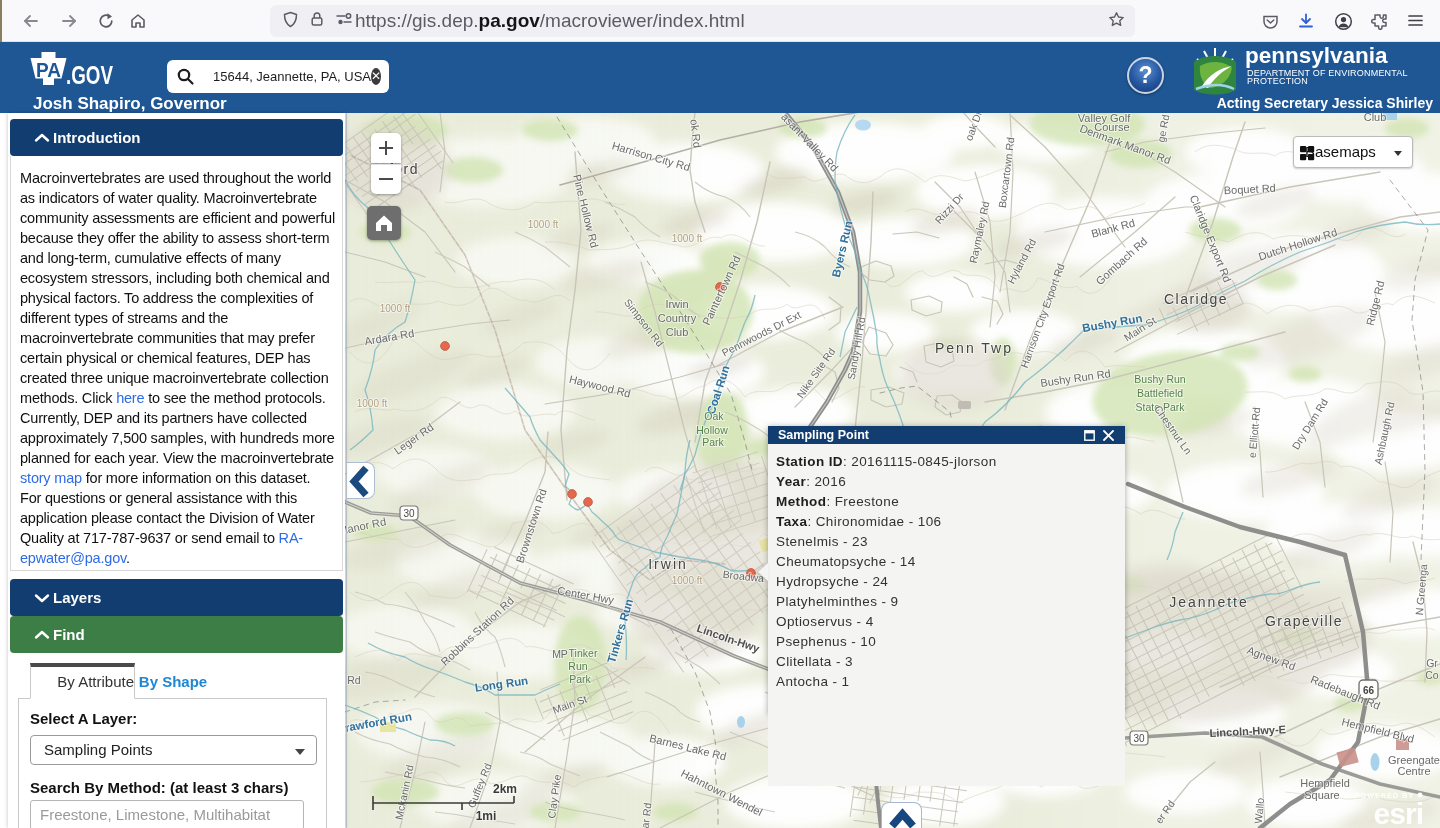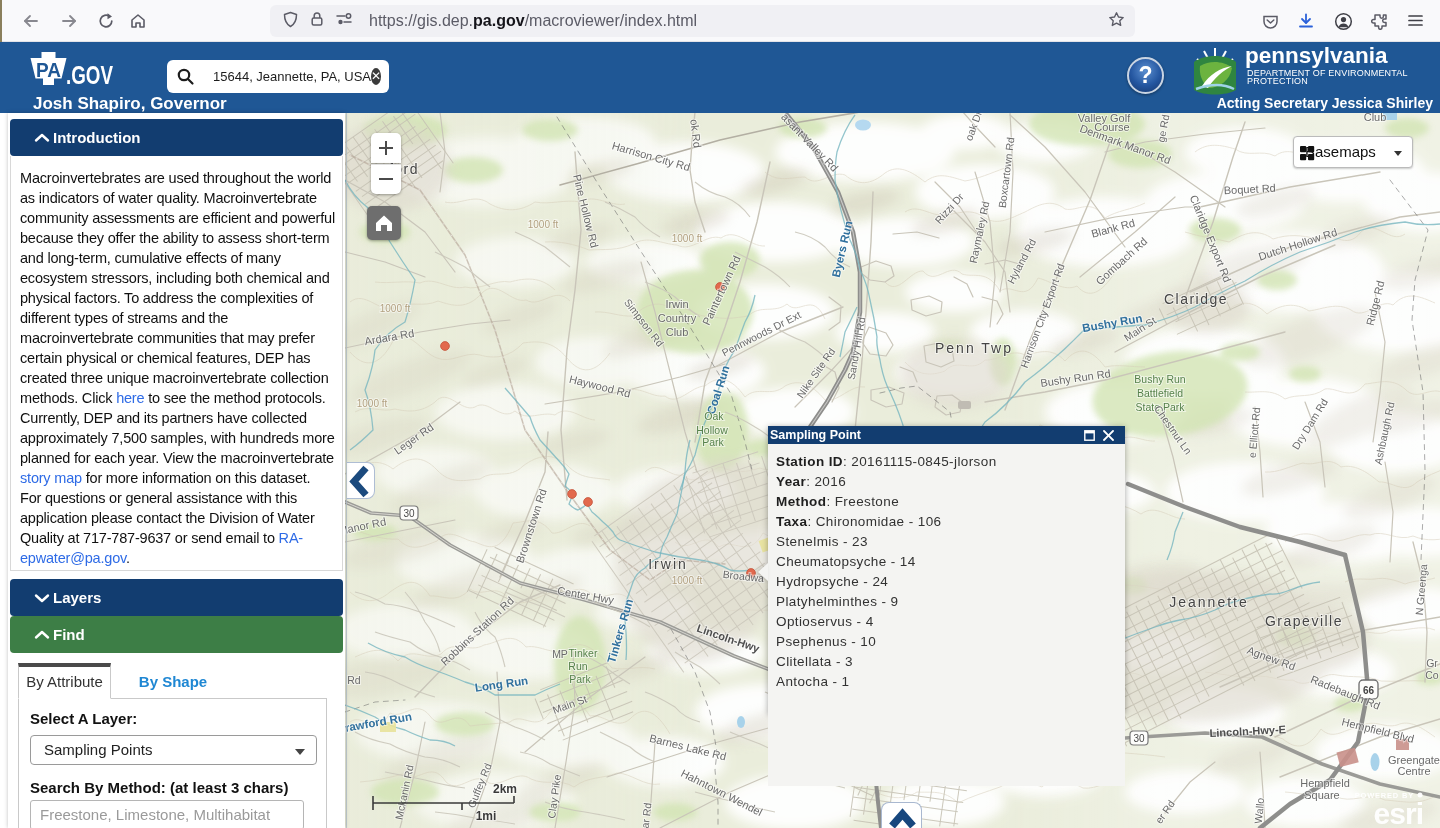--- a/index.html
+++ b/index.html
@@ -1,20 +1,20 @@
 <!DOCTYPE html>
 <html><head><meta charset="utf-8"><style>
 *{margin:0;padding:0;box-sizing:border-box}
 html,body{width:1440px;height:828px;overflow:hidden;font-family:"Liberation Sans",sans-serif;background:#fff}
 #stage{position:relative;width:1440px;height:828px}
 
 #chrome{position:absolute;left:0;top:0;width:1440px;height:42px;background:#f9f9fb;border-bottom:1px solid #e3e3e8}
 #chrome .ic{position:absolute;top:12px}
 #urlbar{position:absolute;left:270px;top:5px;width:865px;height:32px;background:#f0f0f4;border-radius:6px;display:flex;align-items:center}
-#urltext{font-size:16px;color:#5b5b66;margin-left:16px;white-space:nowrap}
+#urltext{font-size:19px;color:#5b5b66;margin-left:2px;white-space:nowrap}
 #urltext b{color:#15141a;font-weight:bold}
 
 #header{position:absolute;left:0;top:42px;width:1440px;height:71px;background:#1f5795}
 #palogo{position:absolute;left:30px;top:9px}
 #gov{position:absolute;left:33px;top:52px;color:#fff;font-weight:bold;font-size:17px}
 #hsearch{position:absolute;left:167px;top:18px;width:222px;height:33px;background:#fff;border-radius:6px;display:flex;align-items:center}
 #hsearch .txt{font-size:13px;color:#1d1d1d;margin-left:18px;white-space:nowrap}
 #hclear{margin-left:auto;margin-right:8px;width:17px;height:17px;border-radius:50%;background:#3a3a3a;color:#fff;font-size:12px;line-height:17px;text-align:center}
 #help{position:absolute;left:1127px;top:15px;width:37px;height:37px;border-radius:50%;background:radial-gradient(circle at 50% 35%,#5b8fd0 0%,#2456a0 55%,#16366b 100%);border:2.5px solid #c9d4e2;box-shadow:0 1px 3px rgba(0,0,0,.4);color:#fff;font-size:23px;font-weight:bold;text-align:center;line-height:33px}
 #deplogo{position:absolute;left:1190px;top:4px}
@@ -24,39 +24,39 @@
 
 #sidebar{position:absolute;left:8px;top:113px;width:337px;height:715px;background:#fff;box-shadow:0 0 4px rgba(0,0,0,.25)}
 .phead{position:relative;margin:6px 2px 0 2px;height:37px;border-radius:4px;color:#fff;font-size:15px;font-weight:bold;line-height:37px}
 .phead .chev{position:absolute;left:24px;top:13px;line-height:0}
 .phead .ptitle{margin-left:43px}
 .navy{background:#123d70}
 .green{background:#3d7e46}
 #intro{margin:0 2px;background:#fff;border:1px solid #d8d8d8;border-top:none;padding:12px 4px 2px 9px;font-size:14.5px;letter-spacing:-0.2px;line-height:20px;color:#101010;white-space:nowrap;overflow:hidden}
 #intro a{color:#2e6be6;text-decoration:none}
 .tabs{position:relative;margin:10px 0 0 10px;height:36px}
-.tab1{position:absolute;left:0;top:0;width:93px;height:36px;background:#fff;border:1px solid #c9c9c9;border-top:4px solid #4a4a4a;border-bottom:1px solid #fff;text-align:center;font-size:15px;color:#333;line-height:30px;z-index:2}
+.tab1{position:absolute;left:12px;top:0;width:105px;height:36px;background:#fff;border:1px solid #c9c9c9;border-top:4px solid #4a4a4a;border-bottom:1px solid #fff;text-align:right;font-size:15px;color:#333;line-height:30px;z-index:2}
 .tab2{position:absolute;left:105px;top:4px;width:100px;height:32px;text-align:center;font-size:15px;font-weight:bold;color:#1f87d3;line-height:30px}
 .findbox{margin:-1px 18px 0 10px;border:1px solid #c9c9c9;padding:11px 12px 12px 11px}
 .findbox label{font-size:15px;font-weight:bold;color:#111}
 .selwrap{margin:7px 0 14px 0;width:287px;height:30px;border:1px solid #9a9a9a;border-radius:4px;position:relative;font-size:15px;color:#222;line-height:28px;padding-left:13px;background:#fff}
 .selwrap .car{position:absolute;right:11px;top:13px;width:0;height:0;border-left:5px solid transparent;border-right:5px solid transparent;border-top:6px solid #444}
 .inp{margin-top:3px;width:274px;height:30px;border:1px solid #b5b5b5;border-radius:3px;font-size:15px;color:#9a9a9a;line-height:28px;padding-left:9px;background:#fff}
 
 #map{position:absolute;left:345px;top:112px;width:1095px;height:716px;background:#eaeddb;overflow:hidden}
 .mapbtn{position:absolute;background:#fff;border-radius:5px;box-shadow:0 1px 3px rgba(0,0,0,.35)}
 #zoomin{left:26px;top:21px;width:30px;height:30px;border-radius:5px 5px 0 0}
 #zoomout{left:26px;top:52px;width:30px;height:30px;border-radius:0 0 5px 5px;border-top:1px solid #e0e0e0}
 #homebtn{left:22px;top:94px;width:34px;height:34px;background:#6e6e6e}
 #collapse{position:absolute;left:2px;top:350px;width:28px;height:37px;background:#fff;border-radius:0 8px 8px 0;border:1px solid #aebdd4;border-left:none}
 #basemaps{position:absolute;left:948px;top:24px;width:120px;height:32px;background:#fff;border-radius:4px;border:1px solid #bbb;box-shadow:0 1px 2px rgba(0,0,0,.2);font-size:15px;color:#111;line-height:30px}
 #bottomtab{position:absolute;left:536px;top:690px;width:41px;height:26px;background:#fff;border-radius:8px 8px 0 0;border:1px solid #a9b8d0;border-bottom:none}
 
 #popup{position:absolute;left:423px;top:314px;width:357px;height:288px;box-shadow:0 1px 6px rgba(0,0,0,.35)}
-#ptitle{height:18px;background:#123d70;color:#fff;font-size:12.5px;font-weight:bold;line-height:18px;padding-left:2px}
+#ptitle{height:18px;background:#123d70;color:#fff;font-size:12.5px;font-weight:bold;line-height:18px;padding-left:10px}
 #pbody{height:342px;background:#f4f4f2;font-size:13.5px;color:#323232;padding:8px 0 0 8px;line-height:20px;letter-spacing:0.4px}
 #pbody b{color:#1e1e1e}
 #ptail{position:absolute;left:-10px;top:137px;width:0;height:0;border-top:9px solid transparent;border-bottom:9px solid transparent;border-right:10px solid #f4f4f2;filter:drop-shadow(-2px 1px 2px rgba(0,0,0,.2))}
 </style></head><body>
 <div id="stage">
     <div id="map">
       <svg width="1095" height="716" viewBox="0 0 1095 716" style="position:absolute;left:0;top:0">
         <defs>
           <filter id="b6" x="-60%" y="-60%" width="220%" height="220%">
             <feGaussianBlur stdDeviation="6"></feGaussianBlur>

